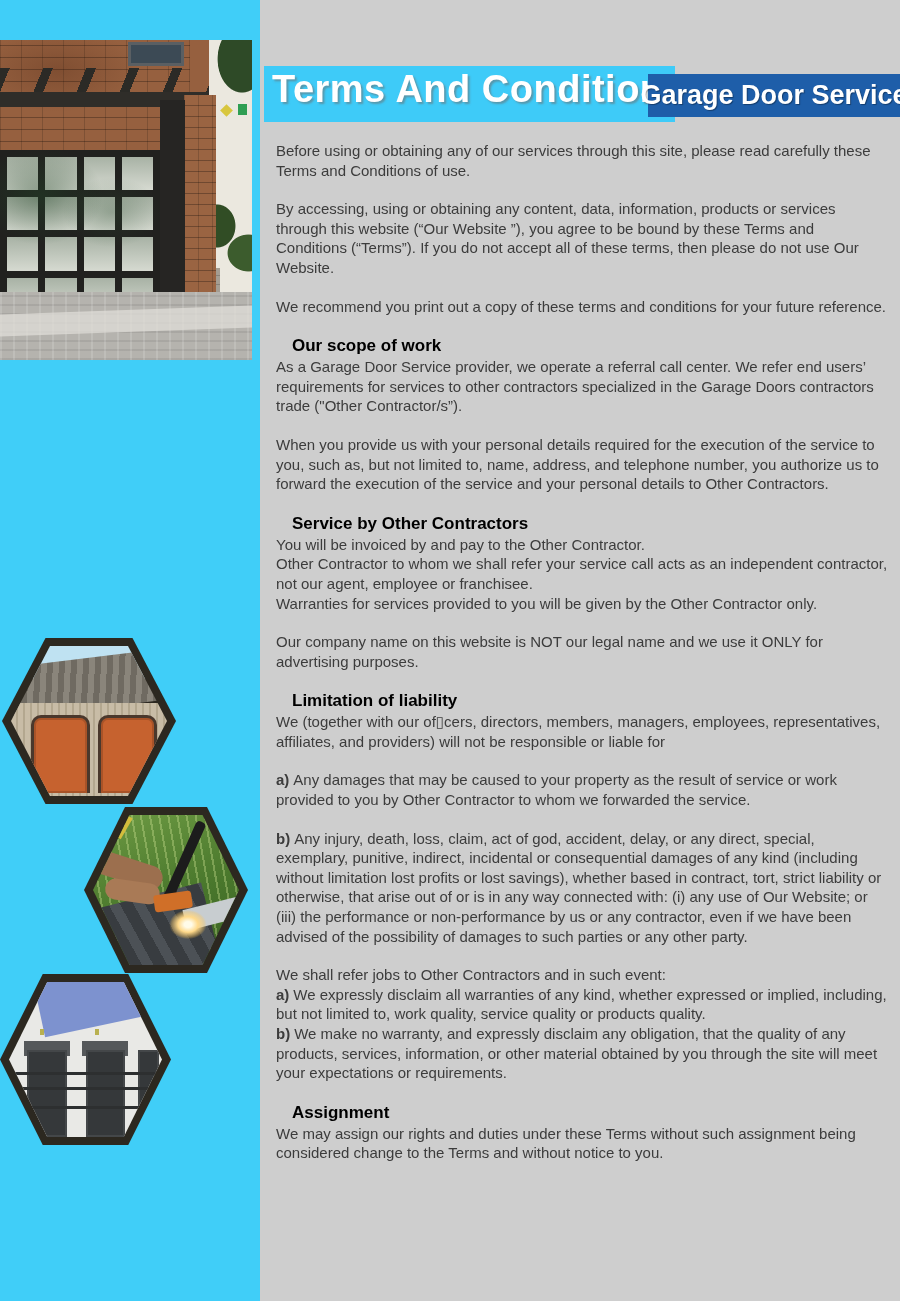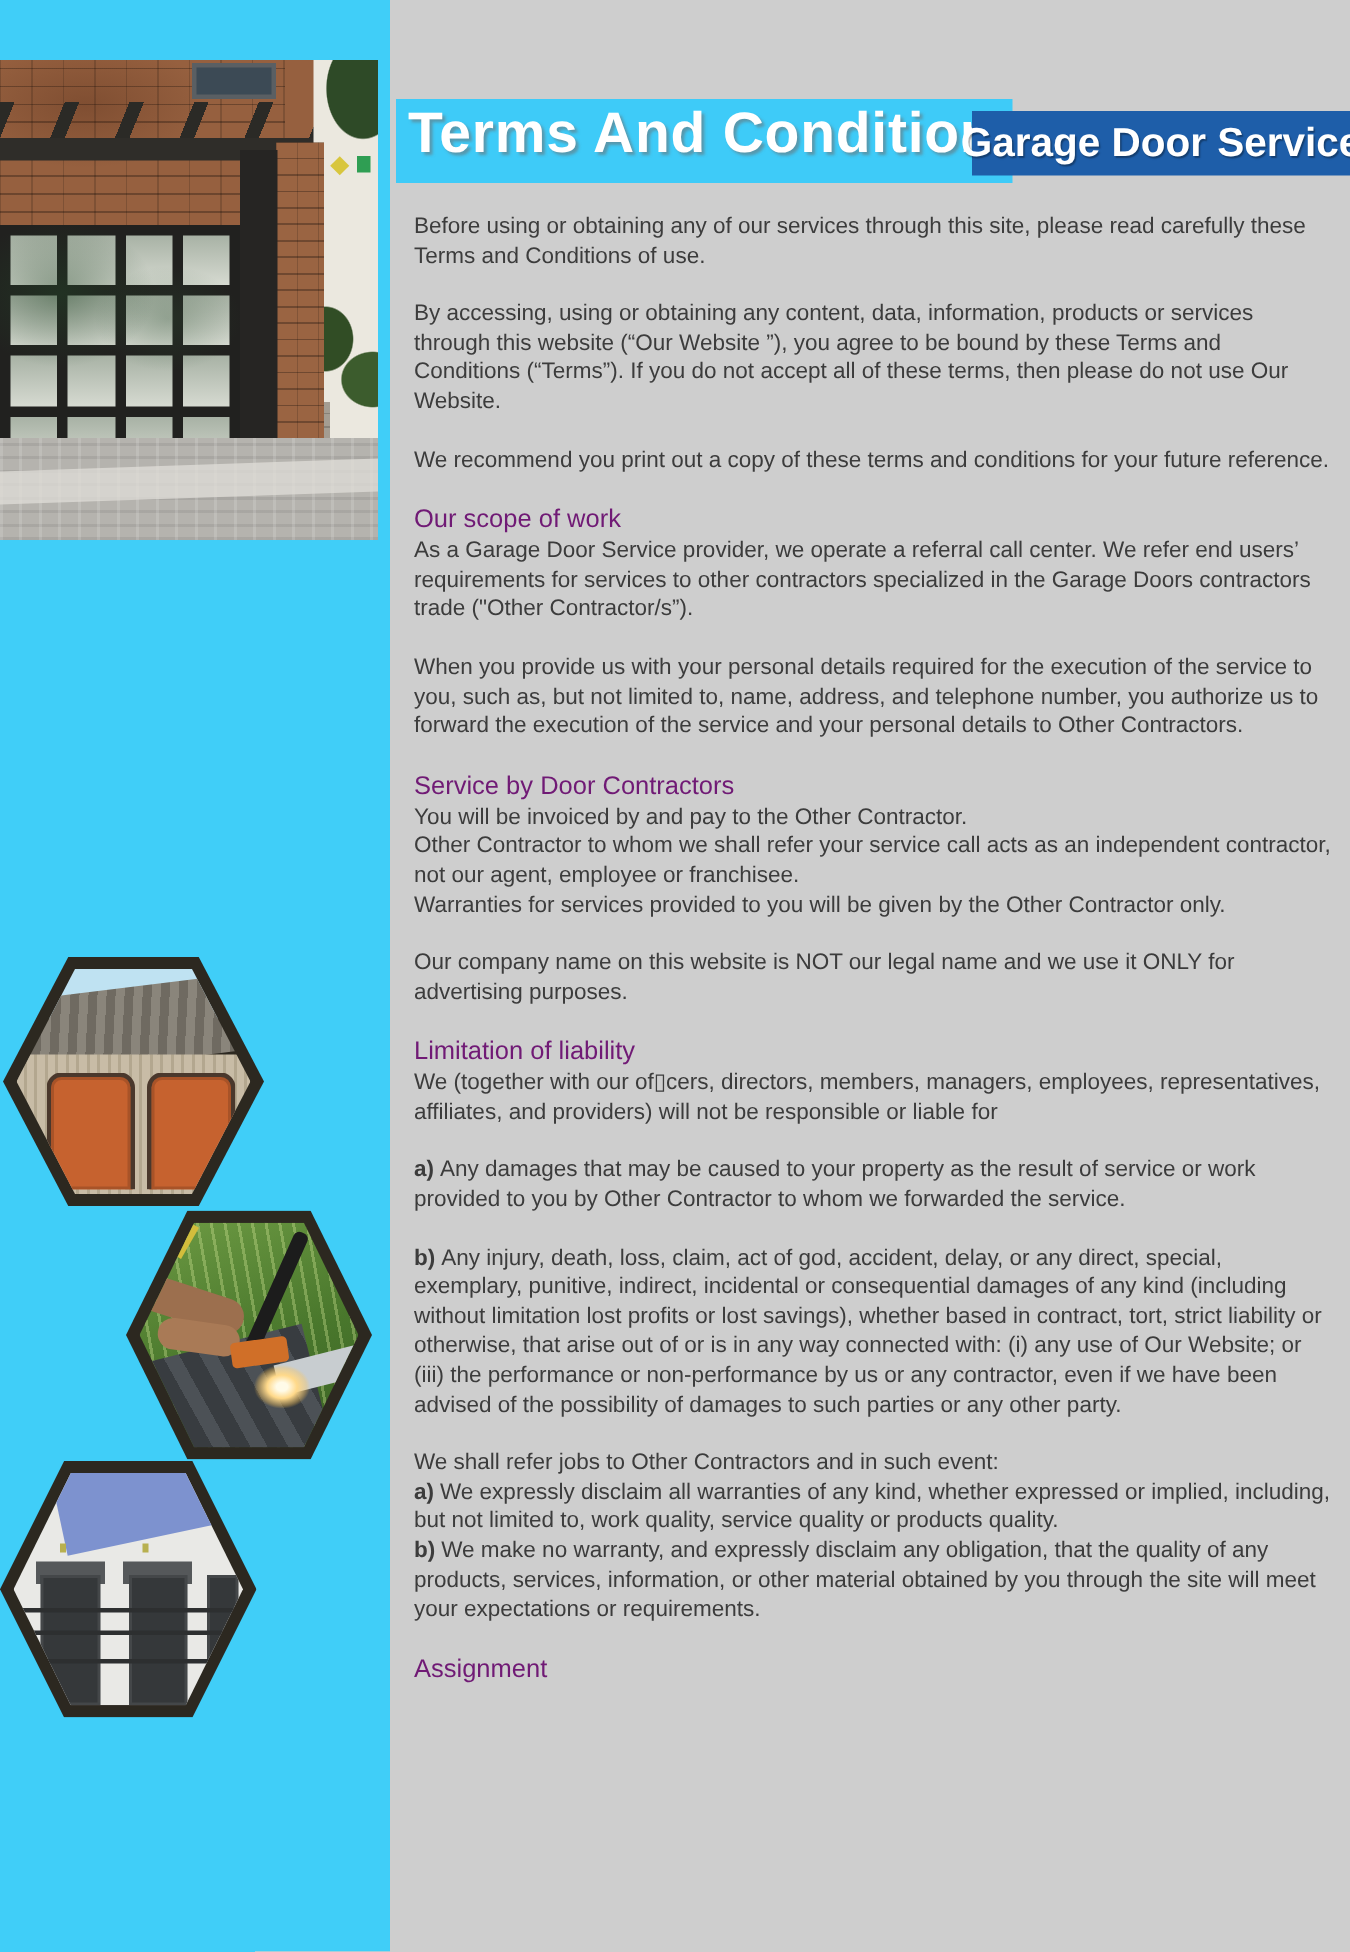--- a/index.html
+++ b/index.html
@@ -117,21 +117,21 @@
     font-size:38px;font-weight:bold;color:#ffffff;letter-spacing:.5px;white-space:nowrap;
     text-shadow:2px 2px 2px rgba(110,110,110,.55);}
   .banner-brand{position:absolute;left:648px;top:74px;width:252px;height:43px;background:#1e5ea9;z-index:3;
     display:flex;align-items:center;justify-content:center;}
   .banner-brand span{font-size:27px;font-weight:bold;color:#ffffff;white-space:nowrap;
     text-shadow:1px 1px 1px rgba(0,0,0,.35);}
   
   .content{position:absolute;left:276px;top:141px;width:617px;color:#3c3c3c;
     font-size:15px;line-height:19.6px;}
   .block{margin:0 4px 19px 0;}
-  .content h2{margin:0 0 1px 0;font-size:17px;line-height:21px;color:#701a75;font-weight:normal;}
+  .content h2{margin:0 0 1px 16px;font-size:17px;line-height:21px;color:#000000;font-weight:bold;}
   .lead{font-weight:bold;margin-right:4px;}
   .line{display:block;}
 </style>
 </head>
 <body>
 
 <div class="sidebar">
 
   <div class="photo">
     <div class="ph-brick"></div>
@@ -231,21 +231,21 @@
   <div class="section">
     <h2>Our scope of work</h2>
     <p class="block">As a Garage Door Service provider, we operate a referral call center. We refer end users’ requirements for services to other contractors specialized in the Garage Doors contractors trade ("Other Contractor/s”).</p>
   </div>
 
   <div class="section">
     <p class="block">When you provide us with your personal details required for the execution of the service to you, such as, but not limited to, name, address, and telephone number, you authorize us to forward the execution of the service and your personal details to Other Contractors.</p>
   </div>
 
   <div class="section">
-    <h2>Service by Door Contractors</h2>
+    <h2>Service by Other Contractors</h2>
     <div class="block">
       <span class="line">You will be invoiced by and pay to the Other Contractor.</span>
       <span class="line">Other Contractor to whom we shall refer your service call acts as an independent contractor, not our agent, employee or franchisee.</span>
       <span class="line">Warranties for services provided to you will be given by the Other Contractor only.</span>
     </div>
     <p class="block">Our company name on this website is NOT our legal name and we use it ONLY for advertising purposes.</p>
   </div>
 
   <div class="section">
     <h2>Limitation of liability</h2>
@@ -257,15 +257,16 @@
   <div class="section">
     <div class="block">
       <span class="line">We shall refer jobs to Other Contractors and in such event:</span>
       <span class="line"><span class="lead">a)</span><span>We expressly disclaim all warranties of any kind, whether expressed or implied, including, but not limited to, work quality, service quality or products quality.</span></span>
       <span class="line"><span class="lead">b)</span><span>We make no warranty, and expressly disclaim any obligation, that the quality of any products, services, information, or other material obtained by you through the site will meet your expectations or requirements.</span></span>
     </div>
   </div>
 
   <div class="section">
     <h2>Assignment</h2>
+    <p class="block">We may assign our rights and duties under these Terms without such assignment being considered change to the Terms and without notice to you.</p>
   </div>
 
 </div>
 
 </body></html>

